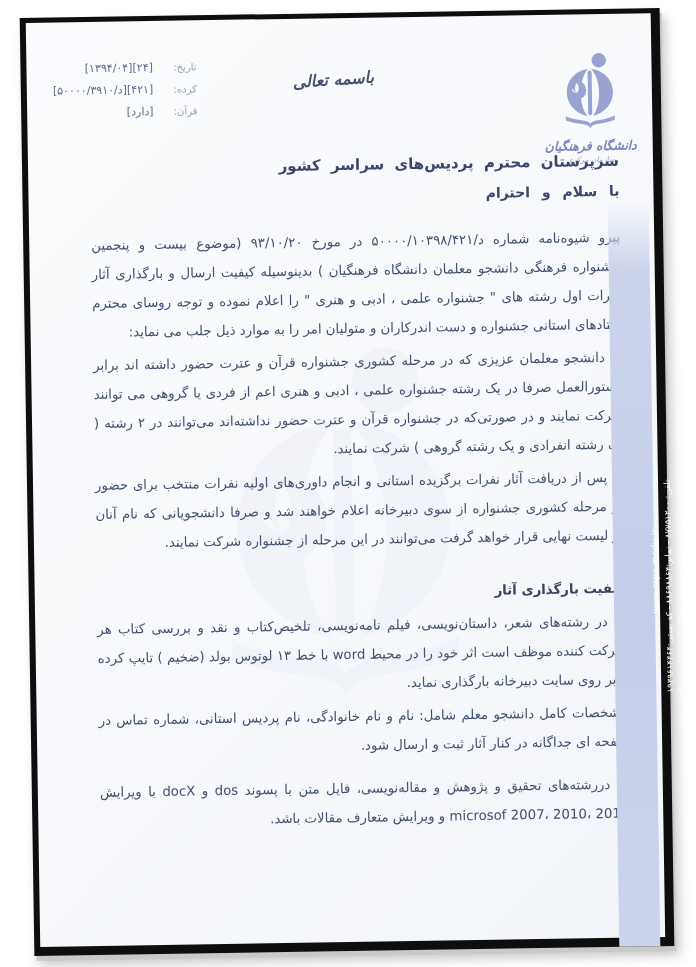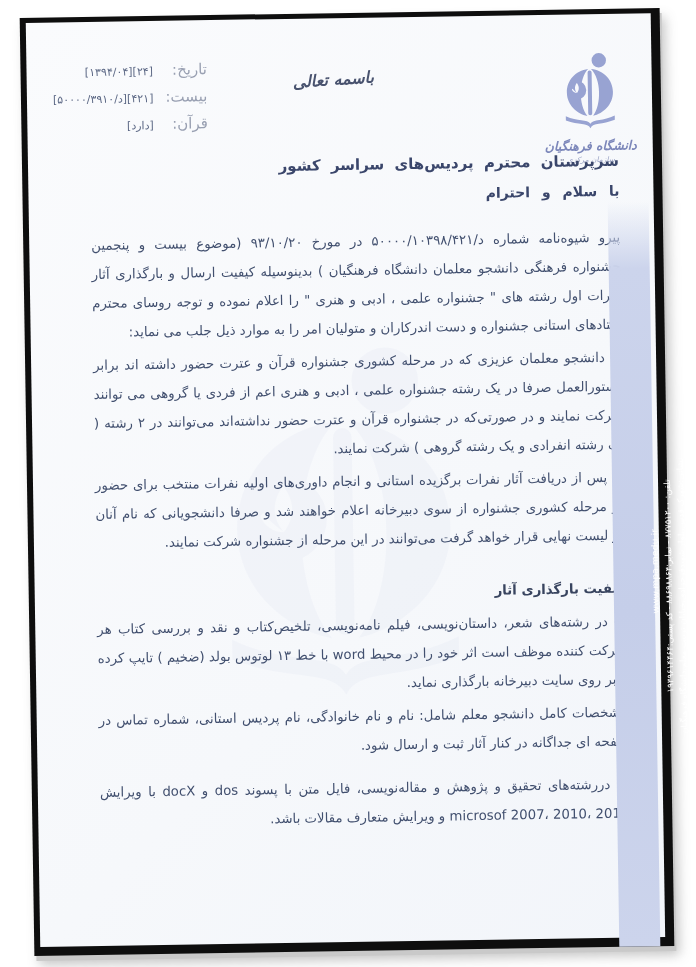--- a/index.html
+++ b/index.html
@@ -16,21 +16,21 @@
     box-shadow:2px 5px 0 #c9c9c9, 5px 9px 12px rgba(90,90,90,.35);
   }
   .paper{
     position:absolute;left:6px;top:5px;right:9px;bottom:9px;
     background:linear-gradient(135deg,#fafbfd 0%,#f6f8fb 60%,#f2f5fa 100%);
     direction:rtl;
   }
   
   .meta{position:absolute;left:26px;top:40px;direction:rtl;}
   .meta-row{display:flex;direction:rtl;align-items:baseline;margin-bottom:9px;}
-  .meta-label{font-size:15px;color:#99a0b2;min-width:44px;text-align:right;}
+  .meta-label{font-size:10px;color:#99a0b2;min-width:44px;text-align:center;}
   .meta-value{font-size:11px;color:#5c6885;direction:ltr;unicode-bidi:embed;margin-right:10px;white-space:nowrap;}
   
   .besmellah{
     position:absolute;left:50%;top:52px;transform:translateX(-58%) rotate(-3deg);
     font-family:"DejaVu Serif",serif;font-style:italic;font-weight:700;
     font-size:16px;color:#49536f;letter-spacing:1px;white-space:nowrap;
   }
   
   .logo-block{position:absolute;right:14px;top:34px;width:96px;text-align:center;}
   .logo-emblem{width:72px;height:88px;display:block;margin:0 auto;}
@@ -96,21 +96,21 @@
     <svg class="watermark" viewBox="0 0 100 120">
       <use href="#emblem"></use>
     </svg>
 
     <div class="meta">
       <div class="meta-row">
         <span class="meta-label">تاریخ:</span>
         <span class="meta-value">[۱۳۹۴/۰۴][۲۴]</span>
       </div>
       <div class="meta-row">
-        <span class="meta-label">بیست:</span>
+        <span class="meta-label">کرده:</span>
         <span class="meta-value">[د/۵۰۰۰۰/۳۹۱۰][۴۲۱]</span>
       </div>
       <div class="meta-row">
         <span class="meta-label">قرآن:</span>
         <span class="meta-value">[دارد]</span>
       </div>
     </div>
 
     <div class="besmellah">باسمه تعالی</div>
 

